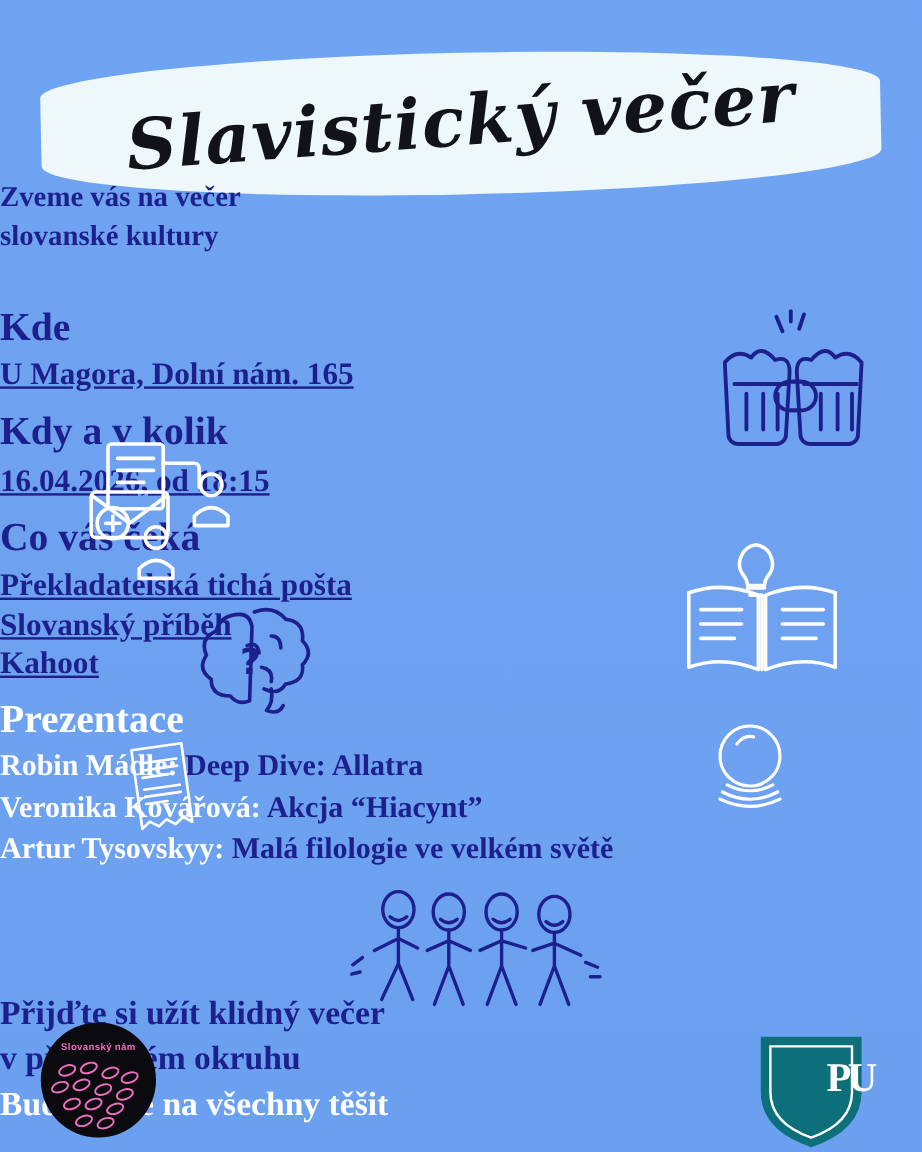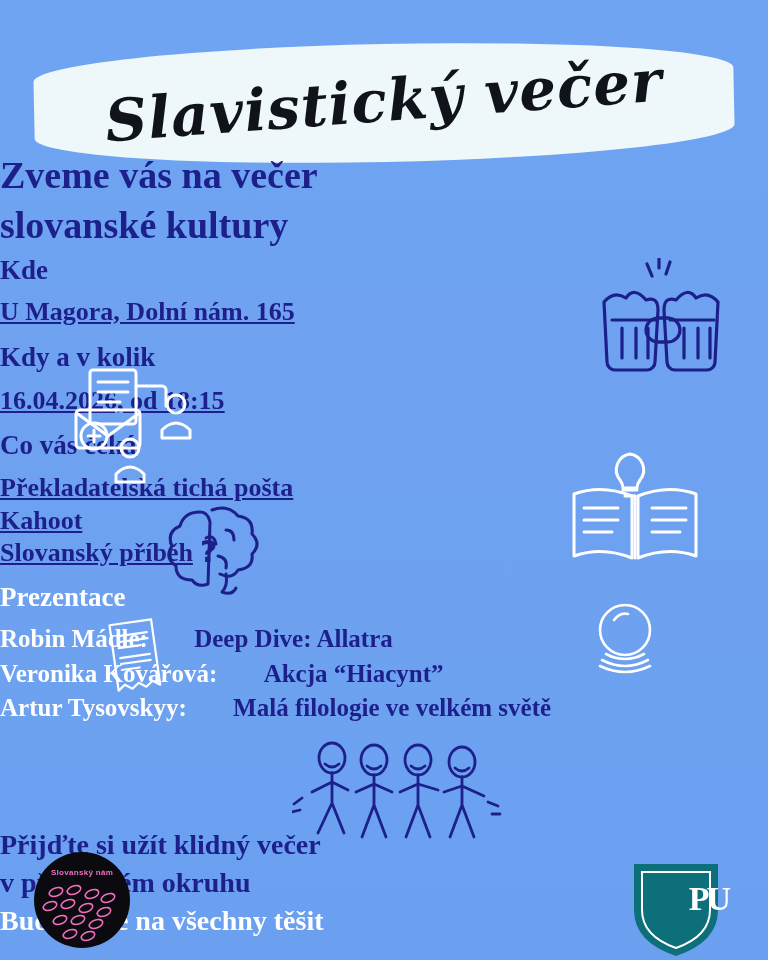--- a/index.html
+++ b/index.html
@@ -56,28 +56,28 @@
   }
 
   .lead {
     position: absolute;
     top: 150px;
     left: 0;
     width: 768px;
     color: #1d1f8a;
     font-family: "Liberation Serif", serif;
     font-weight: bold;
-    font-size: 38px;
+    font-size: 24px;
     line-height: 1.32;
   }
 
   .section-head {
     color: #1d1f8a;
     font-weight: bold;
-    font-size: 27px;
+    font-size: 33px;
     font-family: "Liberation Serif", serif;
     line-height: 1.2;
   }
   .section-head.white {
     color: #ffffff;
   }
   .section-body {
     color: #1d1f8a;
     font-weight: bold;
     font-size: 26px;
@@ -101,21 +101,21 @@
     width: 768px;
   }
   .prez-row {
     font-family: "Liberation Serif", serif;
     font-weight: bold;
     font-size: 25px;
     line-height: 1.38;
     color: #1d1f8a;
   }
   .prez-row .speaker { color: #ffffff; }
-  .prez-row .topic   { color: #1d1f8a; padding-left: 40px; }
+  .prez-row .topic   { color: #1d1f8a; }
 
   .closing {
     position: absolute;
     top: 826px;
     width: 712px;
     color: #1d1f8a;
     font-family: "Liberation Serif", serif;
     font-weight: bold;
     font-size: 28px;
     line-height: 1.35;
@@ -197,22 +197,22 @@
 
   <div id="kde-head" class="section-head">Kde</div>
   <div id="kde-body" class="section-body">U Magora, Dolní nám. 165</div>
 
   <div id="kdy-head" class="section-head">Kdy a v kolik</div>
   <div id="kdy-body" class="section-body">16.04.2026, od 18:15</div>
 
   <div id="co-head" class="section-head">Co vás čeká</div>
   <div id="co-body" class="section-body">
     <div>Překladatelská tichá pošta</div>
+    <div>Slovanský příběh</div>
     <div>Kahoot</div>
-    <div>Slovanský příběh</div>
   </div>
 
   <div id="prez-head" class="section-head white">Prezentace</div>
   <div class="prez-list">
     <div class="prez-row">
       <span class="speaker">Robin Mádle:</span>
       <span class="topic">Deep Dive: Allatra</span>
     </div>
     <div class="prez-row">
       <span class="speaker">Veronika Kovářová:</span>

